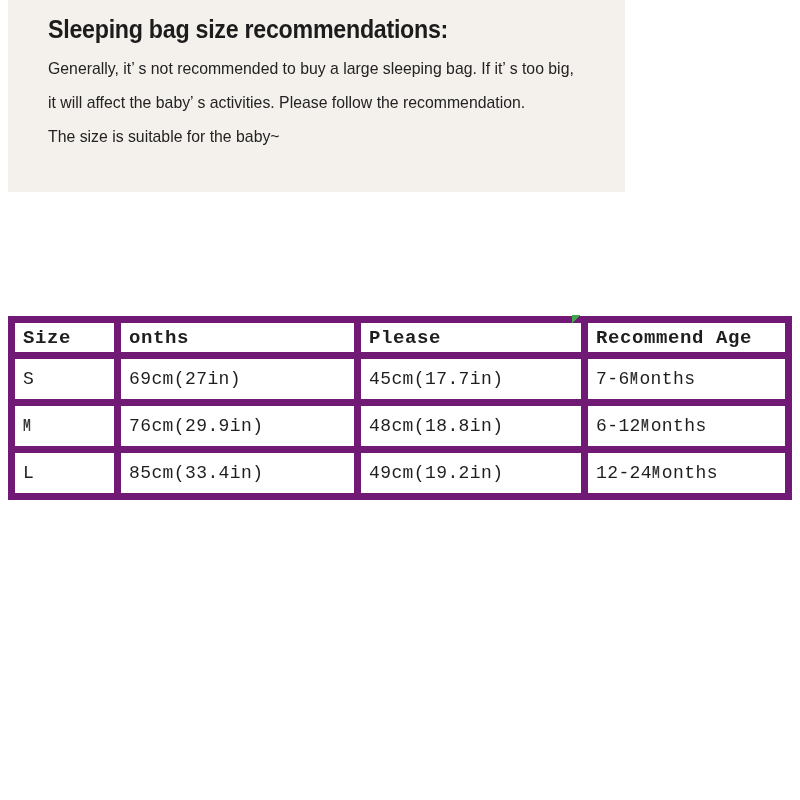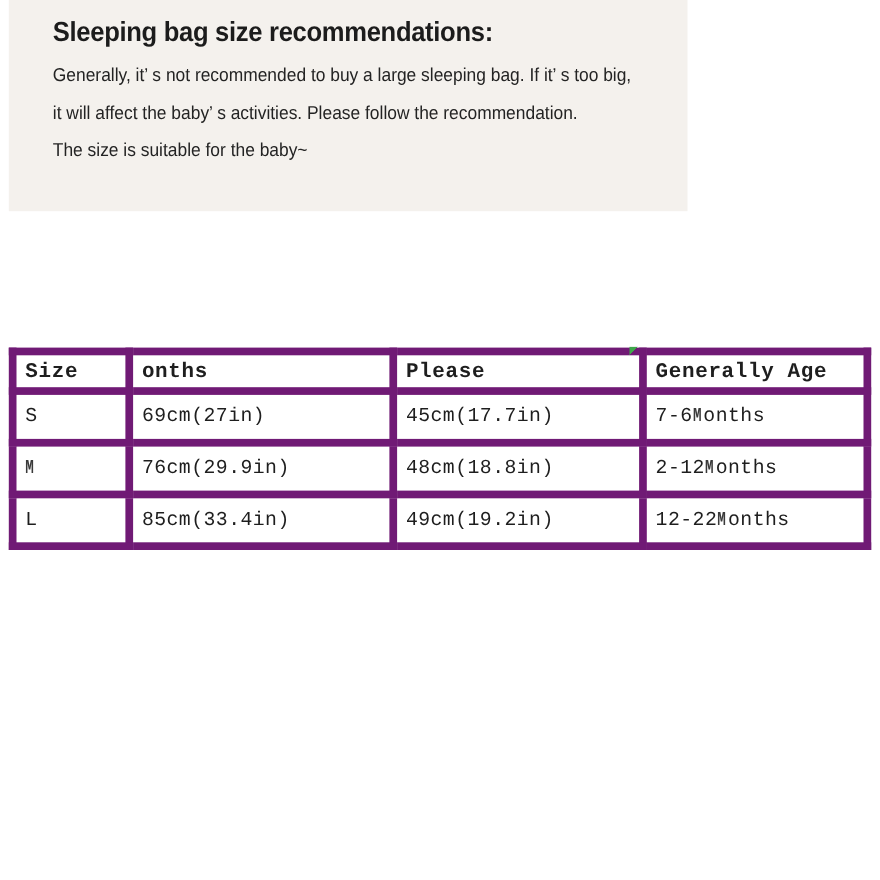--- a/index.html
+++ b/index.html
@@ -136,39 +136,39 @@
       <col class="c-size">
       <col class="c-len">
       <col class="c-wid">
       <col class="c-age">
     </colgroup>
     <thead>
       <tr>
         <th>Size</th>
         <th>onths</th>
         <th>Please</th>
-        <th>Generally Age</th>
+        <th>Recommend Age</th>
       </tr>
     </thead>
     <tbody>
       <tr>
         <td>S</td>
         <td>69cm(27in)</td>
         <td>45cm(17.7in)</td>
         <td><span>7-6</span><span class="glyph-m">M</span><span>onths</span></td>
       </tr>
       <tr>
         <td><span class="glyph-m">M</span></td>
         <td>76cm(29.9in)</td>
         <td>48cm(18.8in)</td>
-        <td><span>2-12</span><span class="glyph-m">M</span><span>onths</span></td>
+        <td><span>6-12</span><span class="glyph-m">M</span><span>onths</span></td>
       </tr>
       <tr>
         <td>L</td>
         <td>85cm(33.4in)</td>
         <td>49cm(19.2in)</td>
-        <td><span>12-22</span><span class="glyph-m">M</span><span>onths</span></td>
+        <td><span>12-24</span><span class="glyph-m">M</span><span>onths</span></td>
       </tr>
     </tbody>
   </table>
 </div>
 
 <div id="divider-green-mark"></div>
 
 </body></html>

